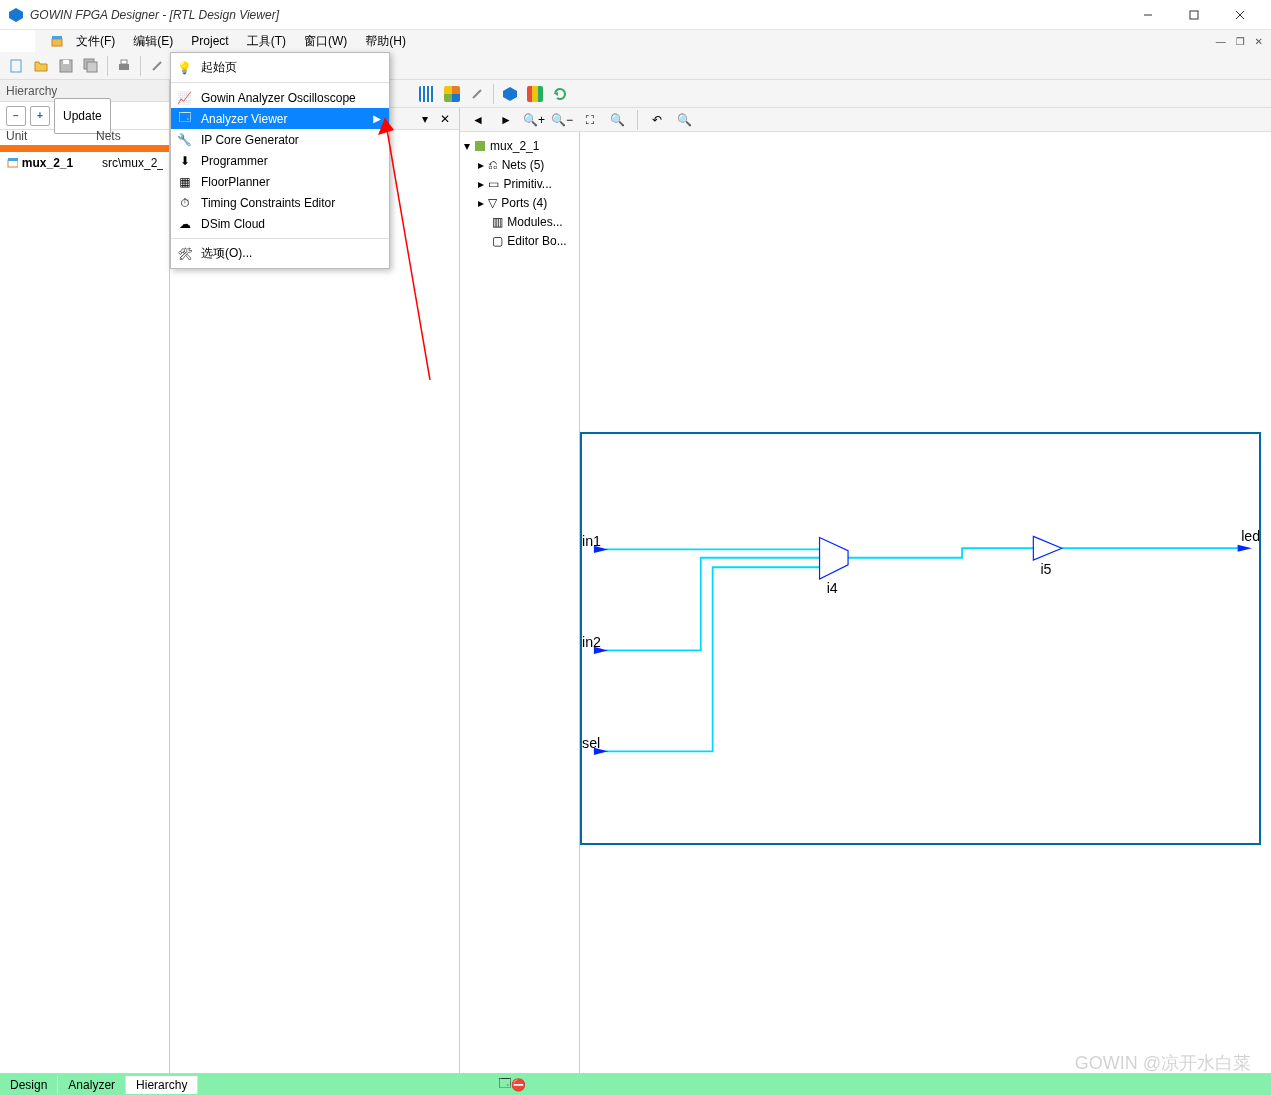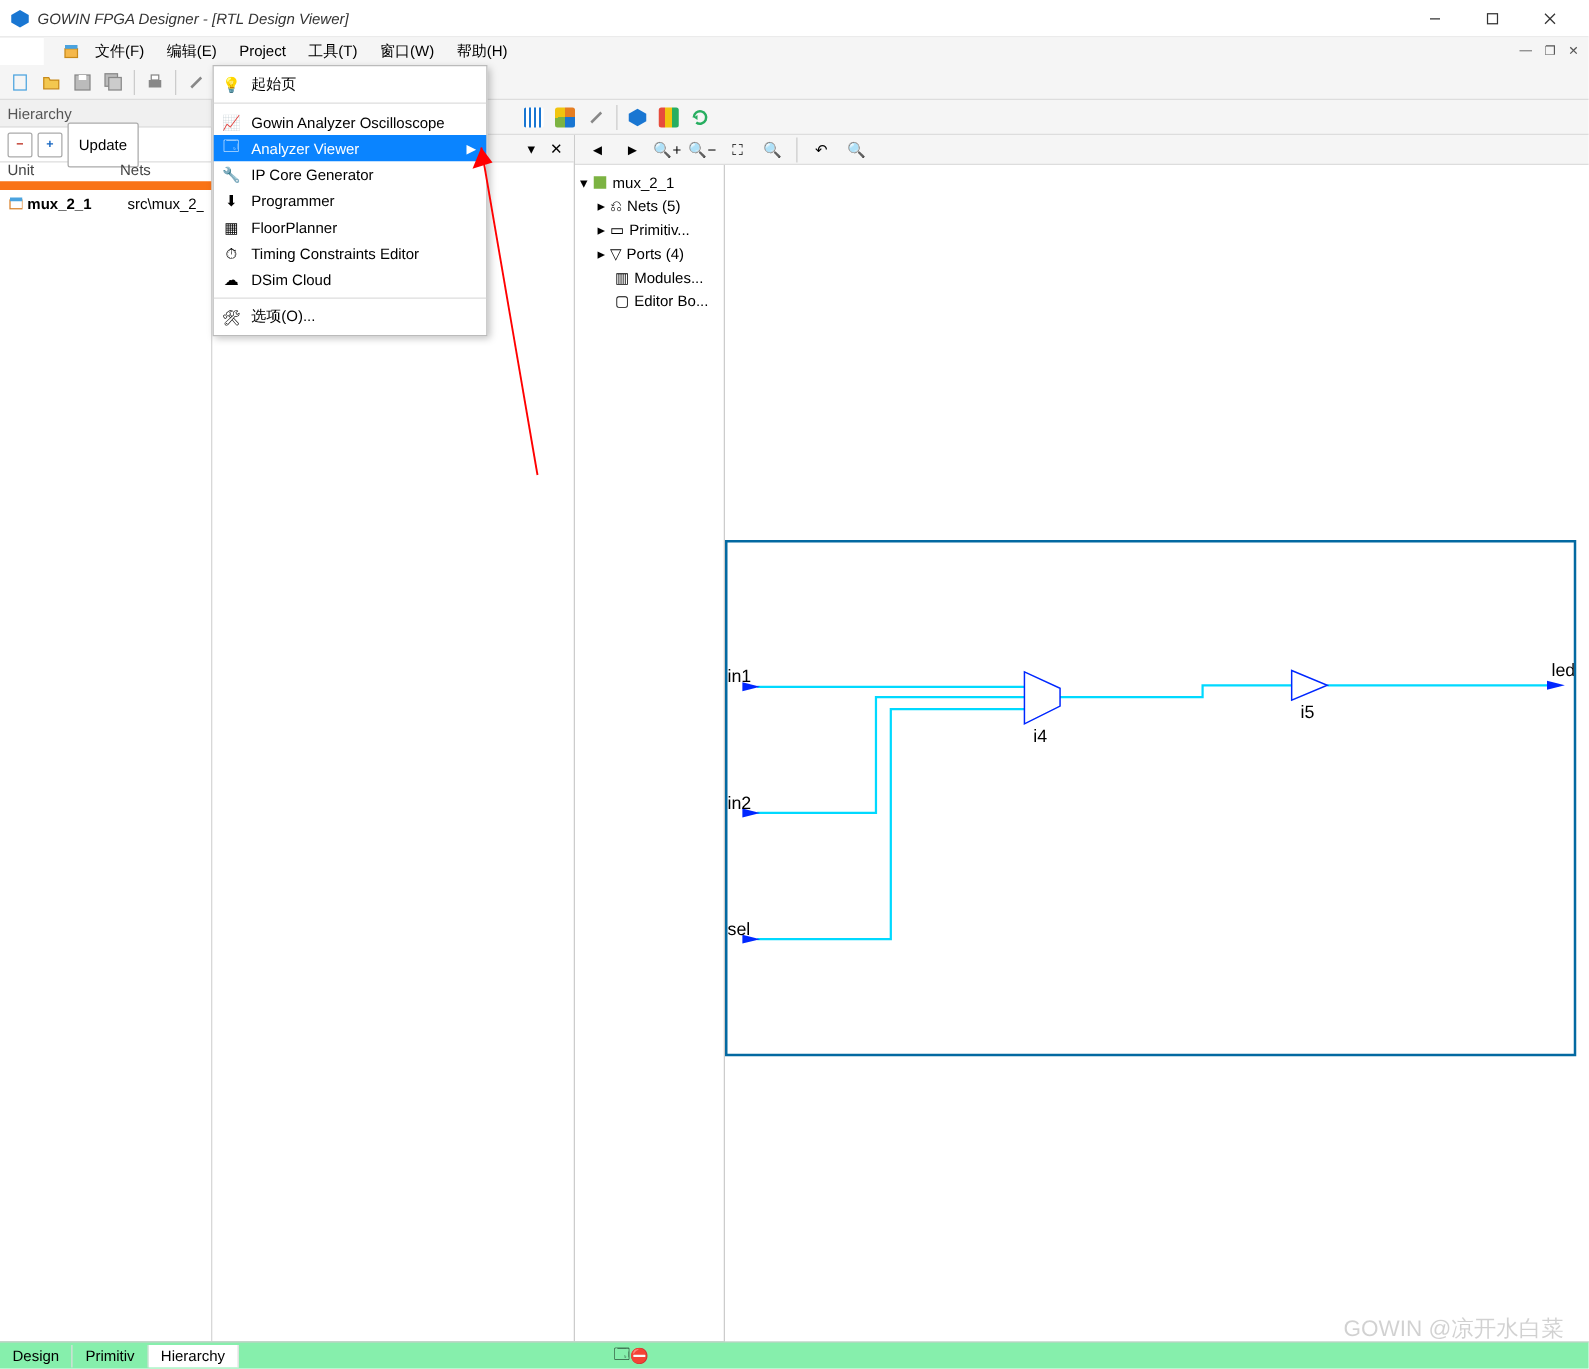--- a/index.html
+++ b/index.html
@@ -359,20 +359,20 @@
             </div>
           </div>
         </div>
       </div>
     </div>
   </div>
 </div>
 
 <div class="status-tabs">
   <div class="stab">Design</div>
-  <div class="stab">Primitiv</div>
+  <div class="stab">Analyzer</div>
   <div class="stab active">Hierarchy</div>
   <div style="width:300px"></div>
   <span>🗔</span>
   <span style="width:20px;color:#c0392b">⛔</span>
 </div>
 
 <div class="watermark">GOWIN @凉开水白菜</div>
 
 </body></html>

